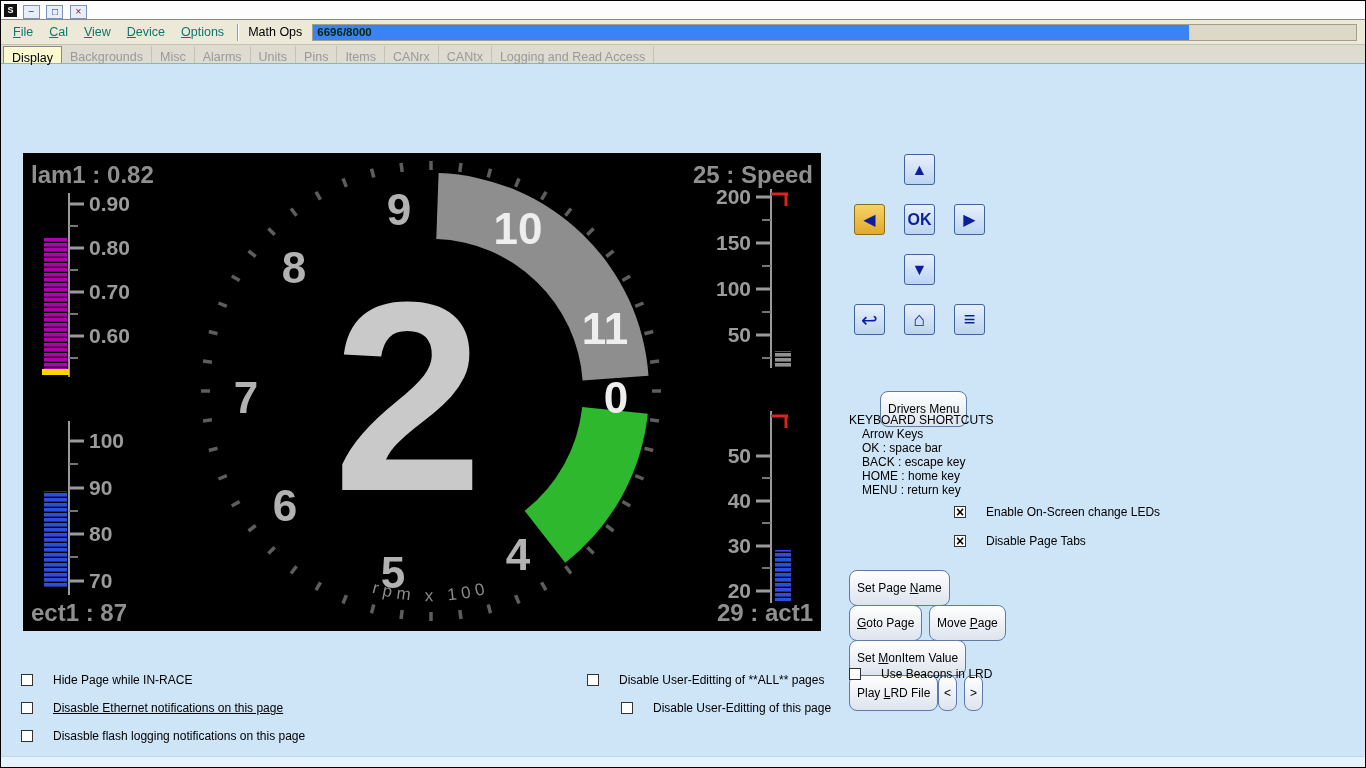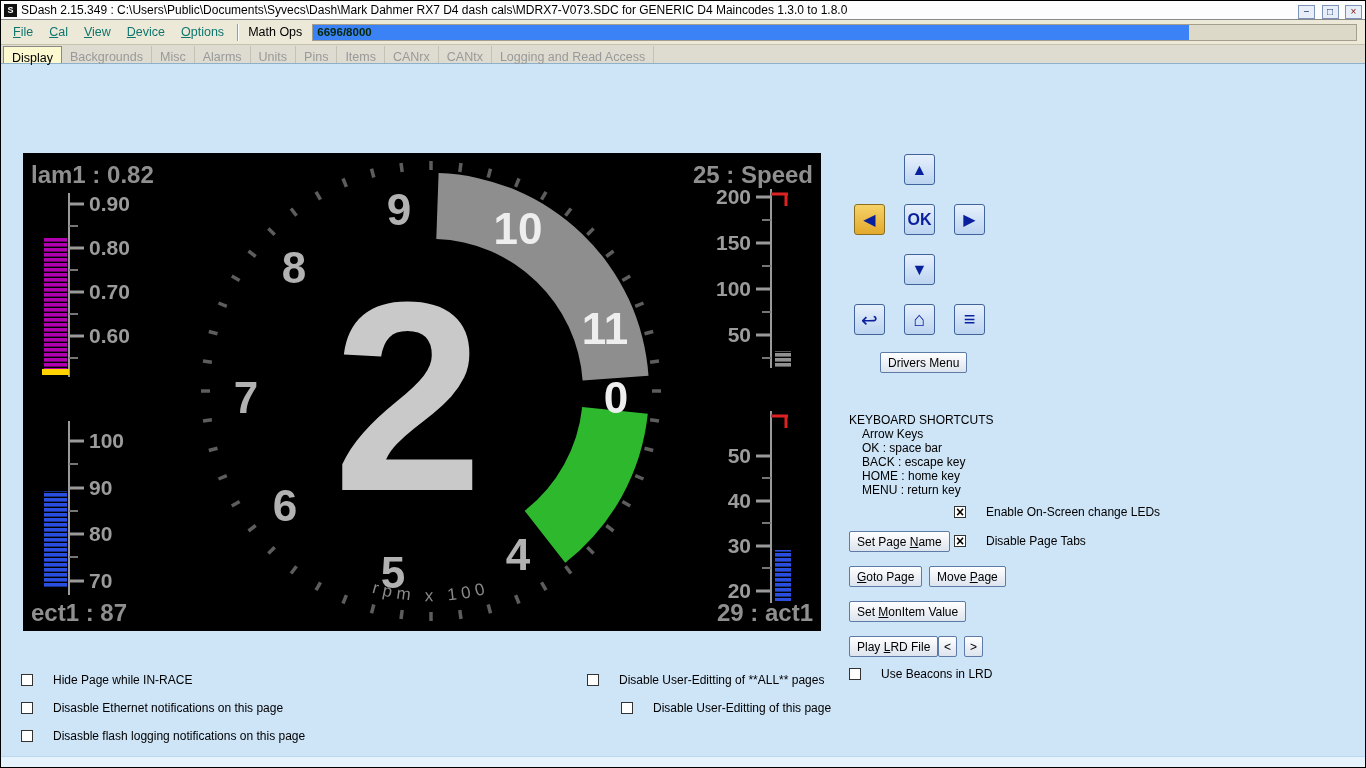--- a/index.html
+++ b/index.html
@@ -49,40 +49,39 @@
 
   
   .navbtn { position:absolute; width:31px; height:31px; border:1px solid #41639c; border-radius:3px;
             background:linear-gradient(#e6f0fc,#bcd4f0); color:#0a1f9e; font-size:16px;
             display:flex; align-items:center; justify-content:center; font-family:inherit; padding:0; }
   .navbtn.glyph-lg { font-size:20px; }
   .navbtn.active-yellow { background:linear-gradient(#f6d268,#e2a92c); border-color:#8a6d1f; }
   .navbtn.ok-btn { font-weight:bold; font-size:16px; }
 
   
-  .btn { position:absolute; height:21px; font-size:12px; color:#000; font-family:inherit;
-         background:linear-gradient(#ffffff,#dde4ee); border:1px solid #5e7aa6; border-radius:2px;
-         padding:1px 7px; white-space:pre; }
+  .btn { position:absolute; height:36px; font-size:12px; color:#000; font-family:inherit;
+         background:linear-gradient(#ffffff,#dde4ee); border:1px solid #5e7aa6; border-radius:8px;
+         padding:1px 7px; white-space:pre;margin-top:39px; }
   .btn.small-btn { width:19px; padding:1px 0; text-align:center; }
   .check { position:absolute; display:flex; align-items:center; gap:20px; font-size:12px; color:#000; white-space:nowrap; }
   .box { width:12px; height:12px; border:1px solid #333; background:#fff; flex:none; position:relative; }
   .box.checked::after { content:"×"; position:absolute; left:0; top:-3.5px; width:100%; text-align:center;
                         font-size:14px; font-weight:bold; color:#000; }
 
   .shortcuts { position:absolute; left:848px; top:345px; font-size:12px; line-height:14px; color:#000; }
   .shortcuts .line { padding-left:13px; }
 </style>
 </head>
 <body>
 
 <div class="window">
 
   <div class="titlebar">
     <span class="app-icon">S</span>
-    <span class="title-text">SDash 2.15.349  :  C:\Users\Public\Documents\Syvecs\Dash\Mark Dahmer RX7 D4 dash cals\MDRX7-V073.SDC for GENERIC D4 Maincodes 1.3.0 to 1.8.0</span>
     <span>
       <button class="win-btn">−</button>
       <button class="win-btn">□</button>
       <button class="win-btn close">×</button>
     </span>
   </div>
 
   <div class="menubar">
     <span class="menu-item"><u>F</u><span>ile</span></span>
     <span class="menu-item"><u>C</u><span>al</span></span>
@@ -329,21 +328,21 @@
 
     <label class="check" style="left:848px; top:599px;">
       <span class="box"></span>
       <span>Use Beacons in LRD</span>
     </label>
 
     <label class="check" style="left:20px; top:605px;">
       <span class="box"></span>
       <span>Hide Page while IN-RACE</span>
     </label>
-    <label class="check" style="left:20px; top:633px;">
+    <label class="check" style="left:20px; top:633px;text-decoration:underline;">
       <span class="box"></span>
       <span>Disasble Ethernet notifications on this page</span>
     </label>
     <label class="check" style="left:20px; top:661px;">
       <span class="box"></span>
       <span>Disasble flash logging notifications on this page</span>
     </label>
 
     <label class="check" style="left:586px; top:605px;">
       <span class="box"></span>

